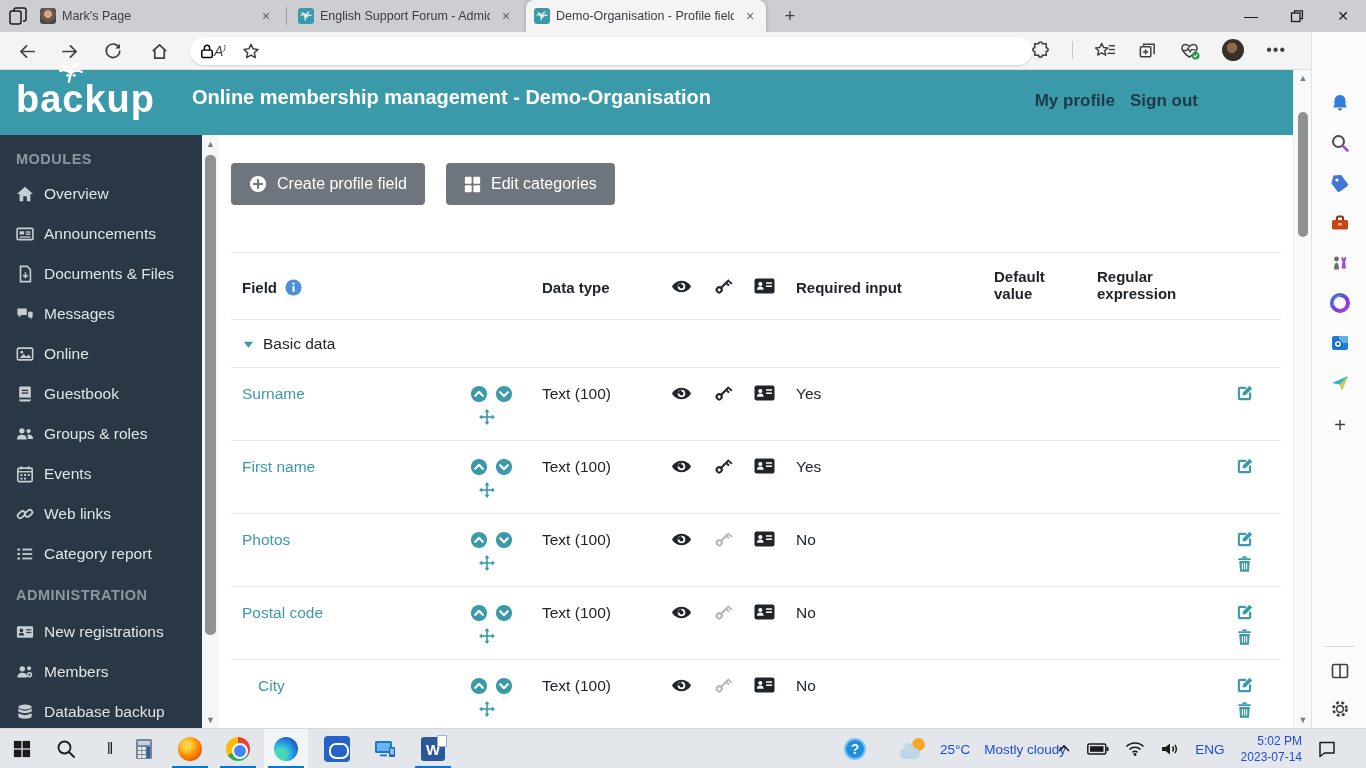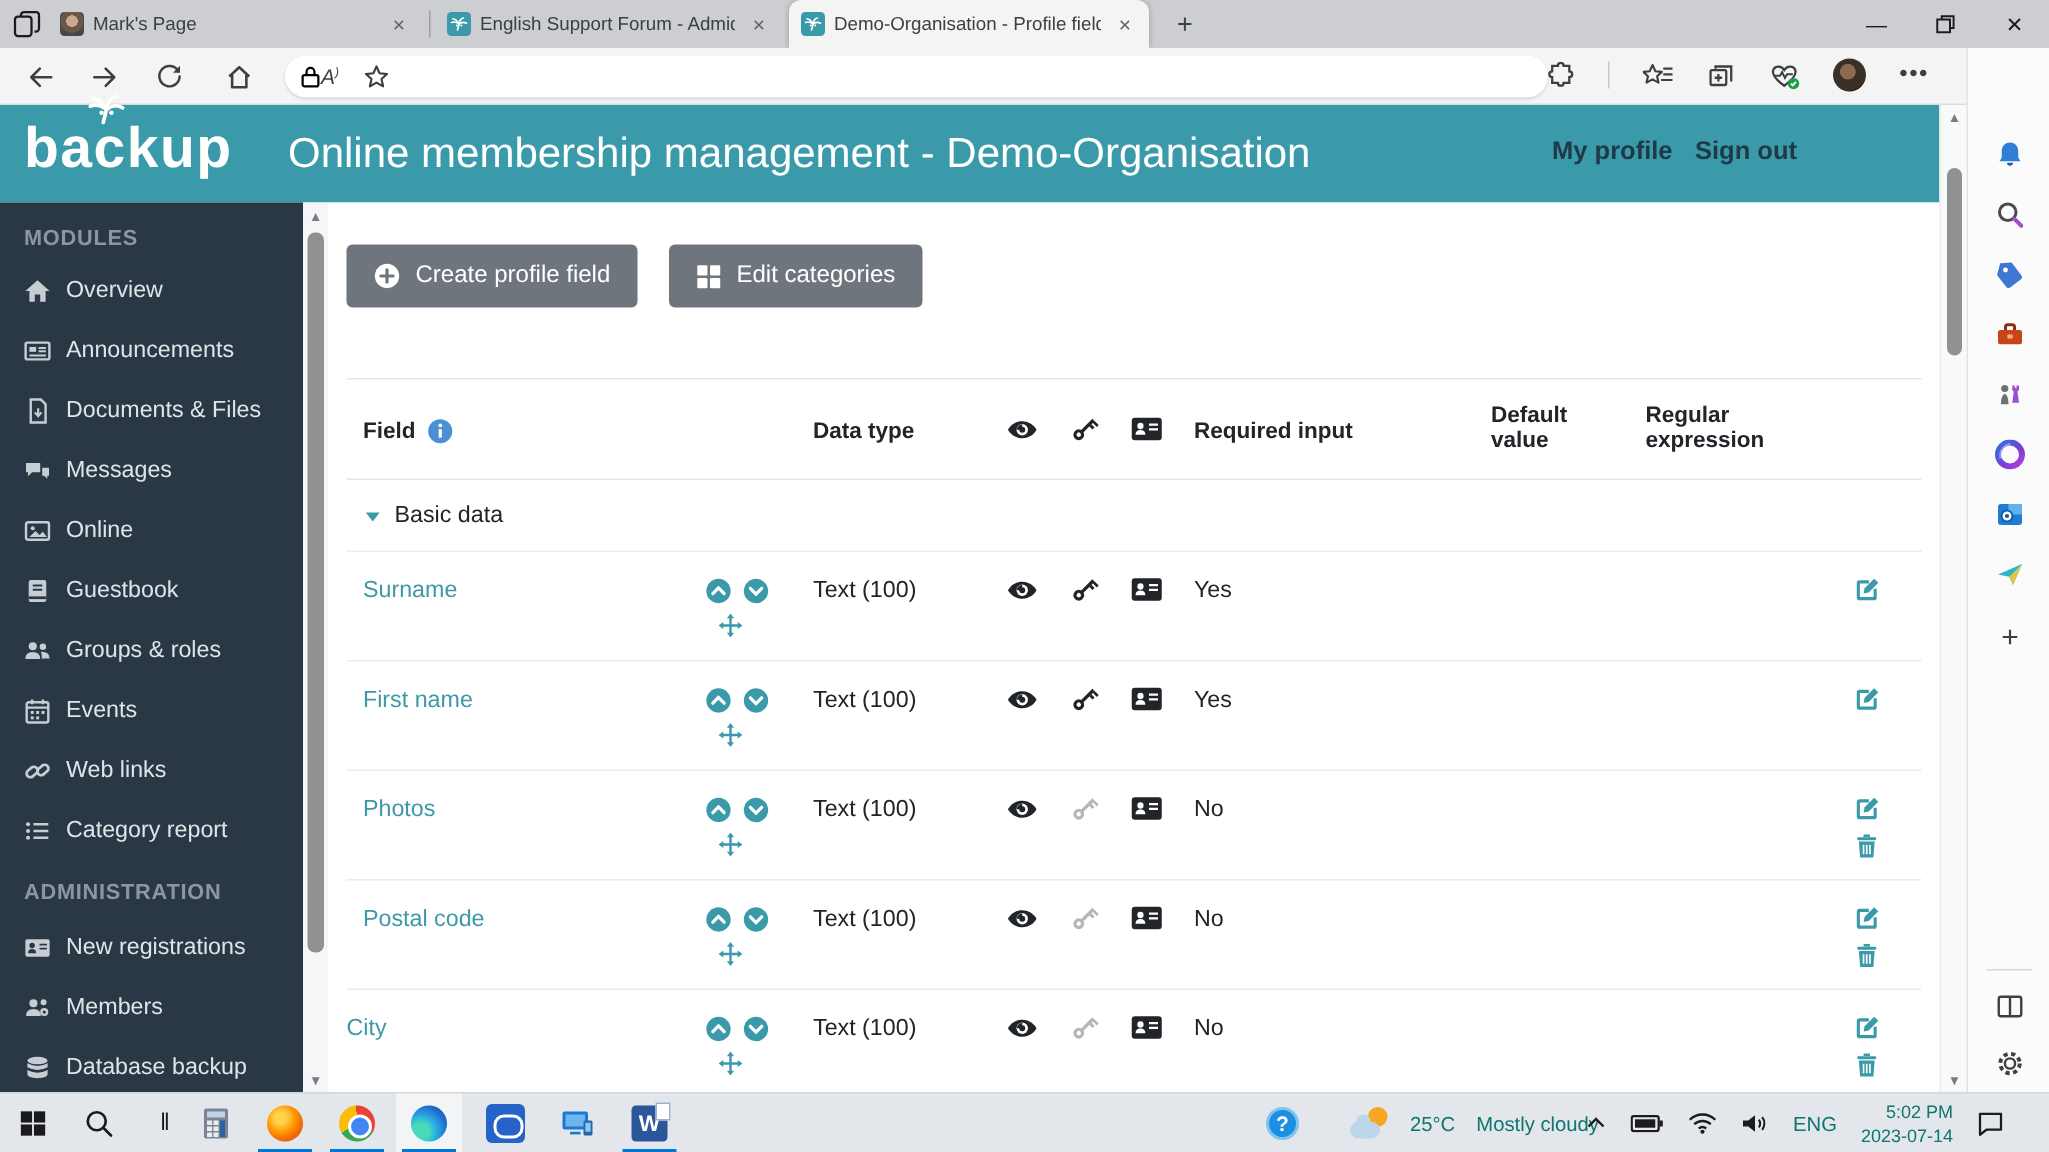--- a/index.html
+++ b/index.html
@@ -28,21 +28,21 @@
   .omni-r { display:flex; align-items:center; gap:16px; color:#3c4043; }
   .tb-r { position:absolute; right:80px; top:7px; display:flex; align-items:center; gap:22px; color:#3c4043; }
   .tbdiv { width:1px; height:18px; background:#c8c8c8; }
   .avatar-dog { width:22px; height:22px; border-radius:50%; background:radial-gradient(circle at 45% 40%, #8a6b4f 0 28%, #3b3028 30% 70%, #191512 72%); }
   .bing { position:absolute; right:10px; top:3px; width:34px; height:32px; }
 
   
   .appheader { position:absolute; left:0; top:70px; width:1293px; height:65px; background:#3a9aaa; }
   .logo { position:absolute; left:16px; top:8px; color:#fff; font-size:38px; font-weight:bold; letter-spacing:1px; }
   .palm { position:absolute; left:58px; top:-8px; }
-  .ptitle { position:absolute; left:192px; top:16px; color:#fff; font-size:28px; font-weight:normal; }
+  .ptitle { position:absolute; left:192px; top:16px; color:#fff; font-size:20px; font-weight:bold; }
   .hlink { position:absolute; top:21px; color:#1e3947; font-size:17px; font-weight:bold; cursor:pointer; }
 
   
   .sidebar { position:absolute; left:0; top:135px; width:202px; height:593px; background:#2a3845; }
   .shead { position:absolute; left:16px; color:#8b96a0; font-size:14.5px; font-weight:bold; letter-spacing:.5px; }
   .sitem { position:absolute; left:16px; display:flex; align-items:center; gap:10px; color:#dfe4e8; font-size:15.5px; cursor:pointer; width:180px; }
   .sitem svg { color:#c6cdd3; flex:0 0 18px; }
 
   
   .sscroll { position:absolute; left:202px; top:135px; width:17px; height:593px; background:#f5f6f7; }
@@ -82,21 +82,21 @@
   .tk.run::after { content:""; position:absolute; left:4px; bottom:0; width:36px; height:3px; background:#0078d7; }
   .tk.activeapp { background:#f2f4f6; }
   .ffx { width:24px; height:24px; border-radius:50%; background:radial-gradient(circle at 38% 35%, #ffd24a 0 18%, #ff9500 45%, #e8540c 80%, #b53007); }
   .chr { width:24px; height:24px; border-radius:50%; background:conic-gradient(from 120deg, #34a853 0 33%, #fbbc05 33% 66%, #ea4335 66% 100%); position:relative; }
   .chr::after { content:""; position:absolute; left:6px; top:6px; width:12px; height:12px; border-radius:50%; background:#4285f4; border:2px solid #fff; }
   .edg { width:24px; height:24px; border-radius:50%; background:radial-gradient(circle at 28% 72%, #47d9b8 0 22%, #2bb3e4 40%, #1f6fd0 68%, #174693); }
   .tv { width:26px; height:26px; border-radius:4px; background:#2563c9; position:relative; }
   .tv::after { content:""; position:absolute; left:5px; top:7px; width:16px; height:12px; border:2px solid #fff; border-radius:7px; }
   .wrd { width:24px; height:24px; border-radius:3px; background:#2b579a; color:#fff; font-weight:bold; font-size:15px; display:flex; align-items:center; justify-content:center; position:relative; }
   .wrd::after { content:""; position:absolute; right:-2px; top:-2px; width:8px; height:10px; background:#fff; border:1px solid #9db0cd; }
-  .tray { position:absolute; top:0; height:40px; display:flex; align-items:center; gap:14px; color:#0f766e; }
+  .tray { position:absolute; top:0; height:40px; display:flex; align-items:center; gap:14px; color:#1d4ed8; }
   .tray .txt { font-size:13.5px; }
   .clock { font-size:12px; text-align:right; line-height:1.35; }
   .help { width:22px; height:22px; border-radius:50%; background:#1d8fe0; color:#fff; font-weight:bold; font-size:14px; display:flex; align-items:center; justify-content:center; border:2px solid #7dc4f0; }
   .wicon { position:relative; width:26px; height:22px; }
   .wicon .sun { position:absolute; right:1px; top:0; width:13px; height:13px; border-radius:50%; background:#f6a623; }
   .wicon .cld { position:absolute; left:0; bottom:1px; width:20px; height:11px; border-radius:7px; background:#bcd6ea; }
   .wicon .cld::before { content:""; position:absolute; left:4px; top:-5px; width:10px; height:10px; border-radius:50%; background:#bcd6ea; }
 </style>
 </head>
 <body>
@@ -882,21 +882,21 @@
           </svg>
         </a>
       <a class="cell teal" style="left:1005px;top:41px">
           <svg class="ic" width="17" height="18">
             <use href="#i-trash"></use>
           </svg>
         </a>
     </div>
 
     <div class="trow drow">
-      <a class="cell flink" style="left:0;top:17px">City</a>
+      <a class="cell flink" style="left:27px;top:17px">City</a>
       <span class="cell teal" style="left:239px;top:17px">
           <svg class="ic" width="18" height="18">
             <use href="#i-cup"></use>
           </svg>
         </span>
       <span class="cell teal" style="left:264px;top:17px">
           <svg class="ic" width="18" height="18">
             <use href="#i-cdn"></use>
           </svg>
         </span>

